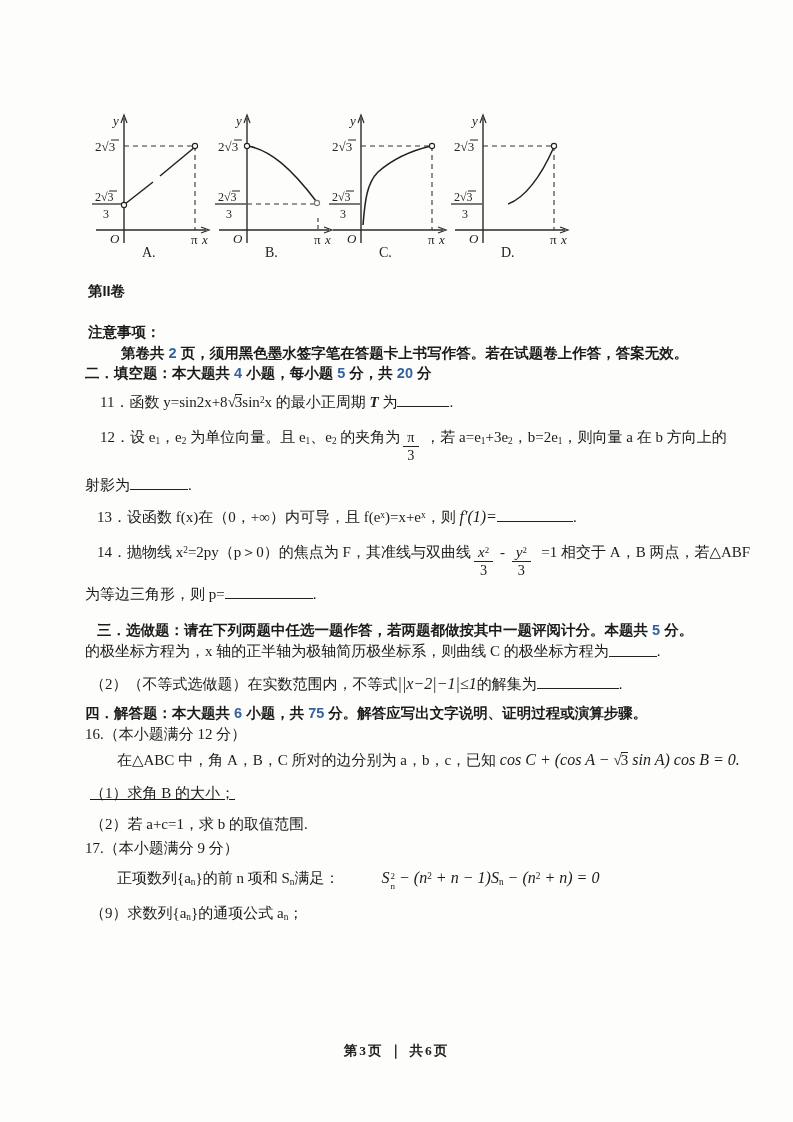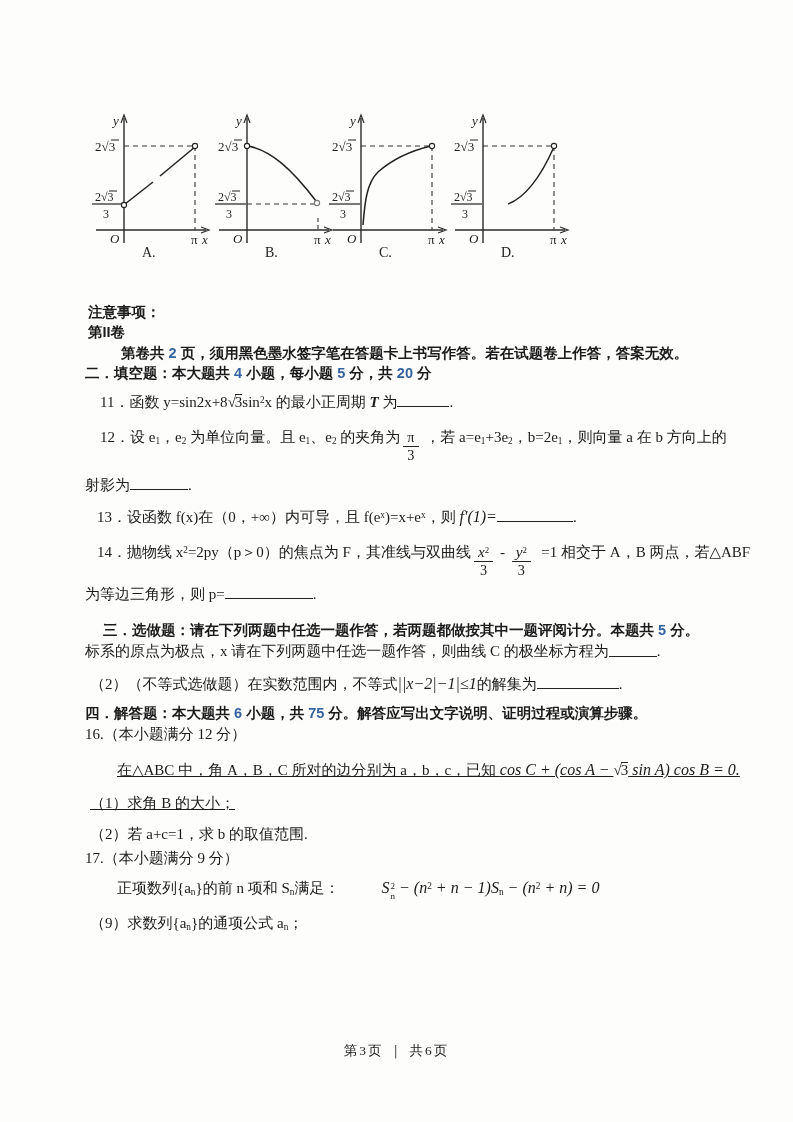--- a/index.html
+++ b/index.html
@@ -22,21 +22,21 @@
   .seg-sub{vertical-align:-0.25em;font-size:0.62em;}
   .seg-ss{display:inline-flex;flex-direction:column;align-items:center;font-size:0.6em;line-height:1.05;vertical-align:0.4em;margin-left:1px;}
   .seg-frac{display:inline-flex;flex-direction:column;align-items:center;line-height:1.1;margin:0 3px;font-size:0.95em;}
   .frac-n{border-bottom:1.2px solid #222;padding:0 4px;display:inline-block;}
   .frac-d{padding-top:1px;}
   .seg-sqrt{display:inline-flex;align-items:baseline;}
   .sqrt-sign{margin-right:-1px;}
   .sqrt-val{border-top:1.3px solid #222;line-height:1.05;}
   .seg-blank{display:inline-block;border-bottom:1.2px solid #222;height:0.95em;}
   .seg-sp{display:inline-block;}
-  #footer{position:absolute;left:0;top:1042px;width:100%;text-align:center;font-size:13.5px;color:#222;letter-spacing:2px;}
+  #footer{position:absolute;left:0;top:1042px;width:100%;text-align:center;font-size:13.5px;color:#222;letter-spacing:2px;font-weight:bold;}
 </style>
 </head>
 <body>
 
 <div id="page">
 
   <div class="graph g-a">
     <svg width="120" height="152" viewBox="0 0 120 152">
       <line x1="32" y1="10" x2="32" y2="135" stroke="#2a2a2a" stroke-width="1.4"></line>
       <path d="M29,15 L32,7 L35,15" fill="none" stroke="#2a2a2a" stroke-width="1.2"></path>
@@ -129,36 +129,36 @@
       <text x="11" y="110" font-size="12">3</text>
       <line x1="32" y1="38" x2="103" y2="38" stroke="#333" stroke-width="1.1" stroke-dasharray="5,4"></line>
       <line x1="103" y1="38" x2="103" y2="122" stroke="#333" stroke-width="1.1" stroke-dasharray="5,4"></line>
       <path d="M57,96 C74,90 90,68 102,41" fill="none" stroke="#222" stroke-width="1.5"></path>
       <circle cx="103" cy="38" r="2.6" fill="#fdfdfc" stroke="#222" stroke-width="1.1"></circle>
       <text x="50" y="149" font-size="14">D.</text>
     </svg>
   </div>
 
   <div id="doc">
+      <div class="line bold" style="margin-top: 0px; margin-left: 3px;"><span>第II卷</span></div>
       <div class="line bold" style="margin-top: 21px; margin-left: 3px;"><span>注意事项：</span></div>
-      <div class="line bold" style="margin-top: 0px; margin-left: 3px;"><span>第II卷</span></div>
       <div class="line bold" style="margin-top: 0px; margin-left: 36px;"><span>第卷共 </span><span class="seg-blue">2</span><span> 页，须用黑色墨水签字笔在答题卡上书写作答。若在试题卷上作答，答案无效。</span></div>
       <div class="line bold" style="margin-top: 0px; margin-left: 0px;"><span>二．填空题：本大题共 </span><span class="seg-blue">4</span><span> 小题，每小题 </span><span class="seg-blue">5</span><span> 分，共 </span><span class="seg-blue">20</span><span> 分</span></div>
       <div class="line" style="margin-top: 9px; margin-left: 15px;"><span>11．函数 y=sin2x+8</span><span class="seg-sqrt"><span class="sqrt-sign">√</span><span class="sqrt-val">3</span></span><span>sin</span><span class="seg-sup">2</span><span>x 的最小正周期 </span><span class="seg-bi">T</span><span> 为</span><span class="seg-blank" style="width: 52px;"></span><span>.</span></div>
       <div class="line" style="margin-top: 14px; margin-left: 15px;"><span>12．设 e</span><span class="seg-sub">1</span><span>，e</span><span class="seg-sub">2</span><span> 为单位向量。且 e</span><span class="seg-sub">1</span><span>、e</span><span class="seg-sub">2</span><span> 的夹角为</span><span class="seg-frac"><span class="frac-n">π</span><span class="frac-d">3</span></span><span> ，若 a=e</span><span class="seg-sub">1</span><span>+3e</span><span class="seg-sub">2</span><span>，b=2e</span><span class="seg-sub">1</span><span>，则向量 a 在 b 方向上的</span></div>
       <div class="line" style="margin-top: 11px; margin-left: 0px;"><span>射影为</span><span class="seg-blank" style="width: 58px;"></span><span>.</span></div>
       <div class="line" style="margin-top: 10px; margin-left: 12px;"><span>13．设函数 f(x)在（0，+∞）内可导，且 f(e</span><span class="seg-sup">x</span><span>)=x+e</span><span class="seg-sup">x</span><span>，则 </span><span class="seg-m">f′(1)=</span><span class="seg-blank" style="width: 76px;"></span><span>.</span></div>
       <div class="line" style="margin-top: 14px; margin-left: 12px;"><span>14．抛物线 x</span><span class="seg-sup">2</span><span>=2py（p＞0）的焦点为 F，其准线与双曲线</span><span class="seg-frac"><span class="frac-n"><span class="seg-m">x</span><span class="seg-sup">2</span></span><span class="frac-d">3</span></span><span> - </span><span class="seg-frac"><span class="frac-n"><span class="seg-m">y</span><span class="seg-sup">2</span></span><span class="frac-d">3</span></span><span>  =1 相交于 A，B 两点，若△ABF</span></div>
       <div class="line" style="margin-top: 5px; margin-left: 0px;"><span>为等边三角形，则 p=</span><span class="seg-blank" style="width: 88px;"></span><span>.</span></div>
-      <div class="line bold" style="margin-top: 15px; margin-left: 18px;"><span>三．选做题：请在下列两题中任选一题作答，若两题都做按其中一题评阅计分。本题共 </span><span class="seg-blue">5</span><span> 分。</span></div>
-      <div class="line" style="margin-top: 1px; margin-left: 0px;"><span>标系的原点为极点，x 请在下列两题中任选一题作答，则曲线 C 的极坐标方程为</span><span class="seg-blank" style="width: 48px;"></span><span>.</span></div>
+      <div class="line bold" style="margin-top: 15px; margin-left: 12px;"><span>三．选做题：请在下列两题中任选一题作答，若两题都做按其中一题评阅计分。本题共 </span><span class="seg-blue">5</span><span> 分。</span></div>
+      <div class="line" style="margin-top: 1px; margin-left: 0px;"><span>的极坐标方程为，x 轴的正半轴为极轴简历极坐标系，则曲线 C 的极坐标方程为</span><span class="seg-blank" style="width: 48px;"></span><span>.</span></div>
       <div class="line" style="margin-top: 10px; margin-left: 5px;"><span>（2）（不等式选做题）在实数范围内，不等式</span><span class="seg-m">||x−2|−1|≤1</span><span>的解集为</span><span class="seg-blank" style="width: 82px;"></span><span>.</span></div>
       <div class="line bold" style="margin-top: 8px; margin-left: 0px;"><span>四．解答题：本大题共 </span><span class="seg-blue">6</span><span> 小题，共 </span><span class="seg-blue">75</span><span> 分。解答应写出文字说明、证明过程或演算步骤。</span></div>
       <div class="line" style="margin-top: 1px; margin-left: 0px;"><span>16.（本小题满分 12 分）</span></div>
-      <div class="line" style="margin-top: 14px; margin-left: 32px; text-decoration: underline;"><span>在△ABC 中，角 A，B，C 所对的边分别为 a，b，c，已知 </span><span class="seg-m">cos C + (cos A − </span><span class="seg-sqrt"><span class="sqrt-sign">√</span><span class="sqrt-val">3</span></span><span class="seg-m"> sin A) cos B = 0.</span></div>
+      <div class="line" style="margin-top: 4px; margin-left: 32px;"><span>在△ABC 中，角 A，B，C 所对的边分别为 a，b，c，已知 </span><span class="seg-m">cos C + (cos A − </span><span class="seg-sqrt"><span class="sqrt-sign">√</span><span class="sqrt-val">3</span></span><span class="seg-m"> sin A) cos B = 0.</span></div>
       <div class="line" style="margin-top: 11px; margin-left: 5px; text-decoration: underline;"><span>（1）求角 B 的大小；</span></div>
       <div class="line" style="margin-top: 10px; margin-left: 5px;"><span>（2）若 a+c=1，求 b 的取值范围.</span></div>
       <div class="line" style="margin-top: 3px; margin-left: 0px;"><span>17.（本小题满分 9 分）</span></div>
       <div class="line" style="margin-top: 8px; margin-left: 32px;"><span>正项数列{a</span><span class="seg-sub">n</span><span>}的前 n 项和 S</span><span class="seg-sub">n</span><span>满足：</span><span class="seg-sp" style="width: 42px;"></span><span class="seg-m">S</span><span class="seg-ss"><span>2</span><span>n</span></span><span class="seg-m"> − (n</span><span class="seg-sup">2</span><span class="seg-m"> + n − 1)S</span><span class="seg-sub">n</span><span class="seg-m"> − (n</span><span class="seg-sup">2</span><span class="seg-m"> + n) = 0</span></div>
       <div class="line" style="margin-top: 12px; margin-left: 5px;"><span>（9）求数列{a</span><span class="seg-sub">n</span><span>}的通项公式 a</span><span class="seg-sub">n</span><span>；</span></div>
     </div>
 
   <div id="footer">第3页 ｜ 共6页</div>
 
 </div>

